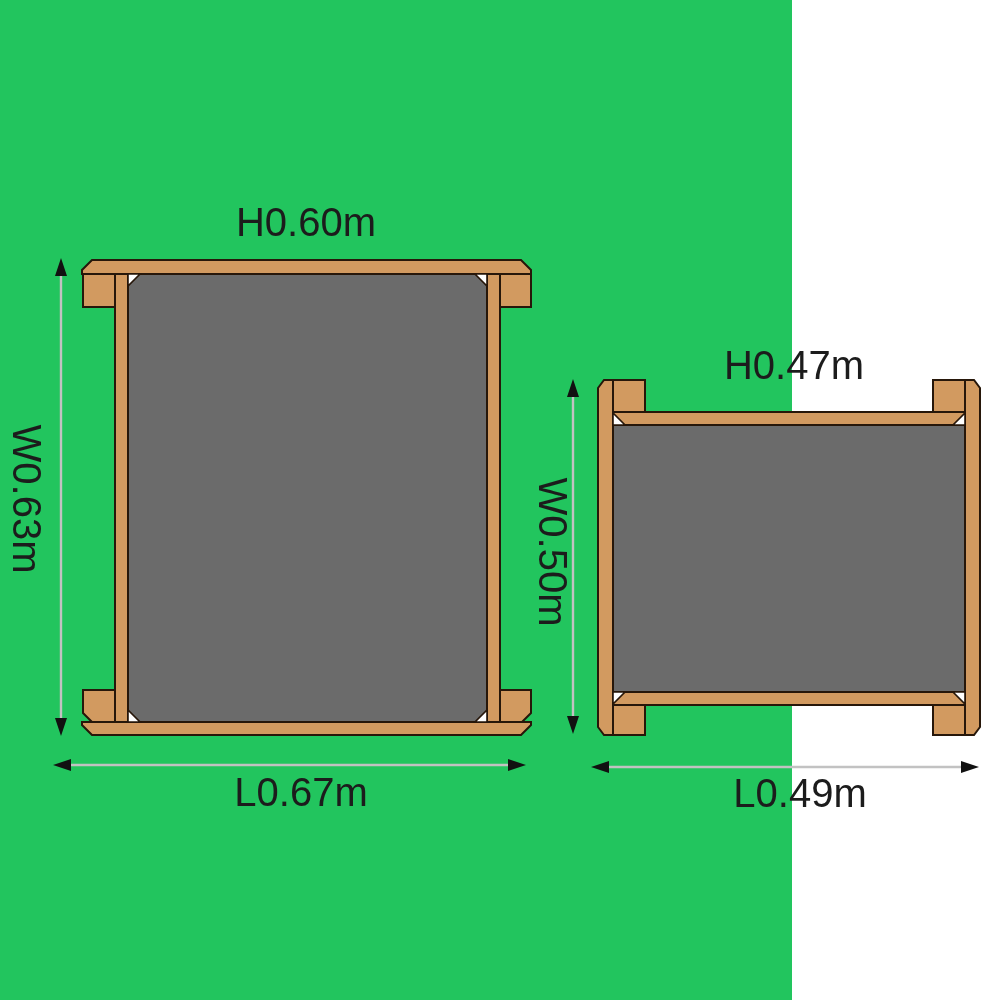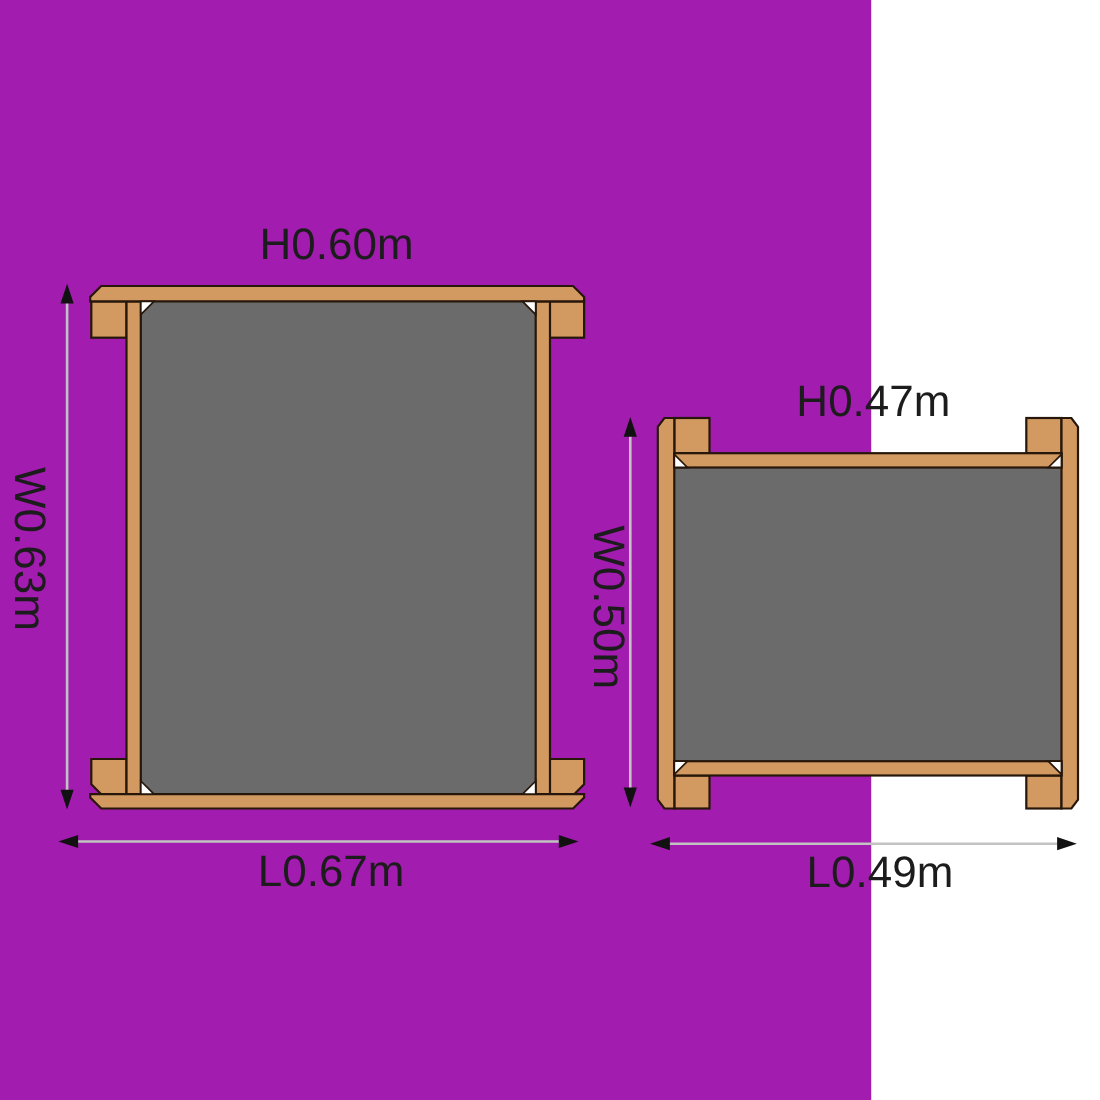--- a/index.html
+++ b/index.html
@@ -7,21 +7,21 @@
     padding: 0;
     background: #ffffff;
     width: 1000px;
     height: 1000px;
     font-family: "Liberation Sans", sans-serif;
   }
   #stage {
     position: relative;
     width: 792px;
     height: 1000px;
-    background: #a21caf;
+    background: #22c55e;
   }
   svg { display: block; }
 
   .wood   { fill: #d29a60; stroke: #27170a; stroke-width: 2; stroke-linejoin: miter; }
   .panel  { fill: #6b6b6b; stroke: none; }
   .notch  { fill: #ffffff; stroke: #27170a; stroke-width: 1.6; stroke-linejoin: miter; }
   .dimline{ stroke: #c2c2c2; stroke-width: 2.4; fill: none; }
   .arrow  { fill: #111111; stroke: none; }
   .dimtext{
     fill: #1c1c1c;

